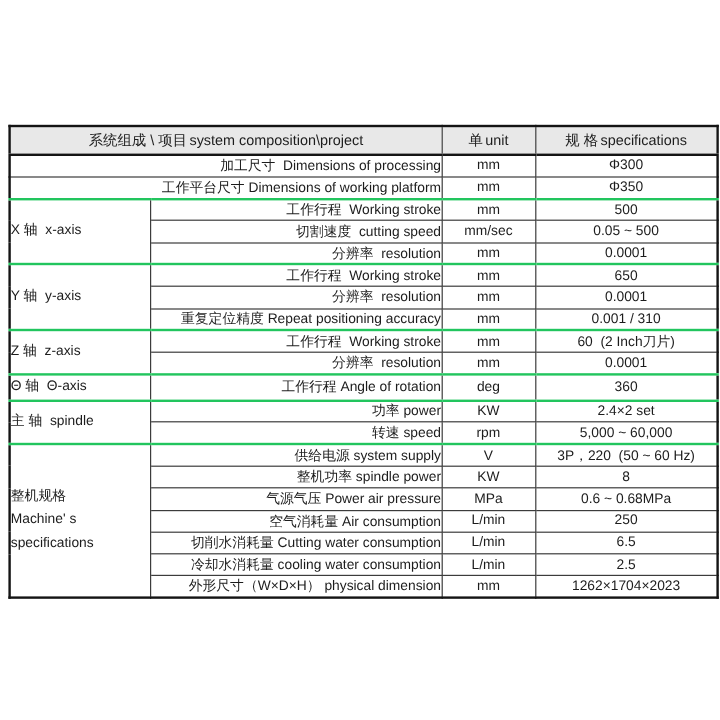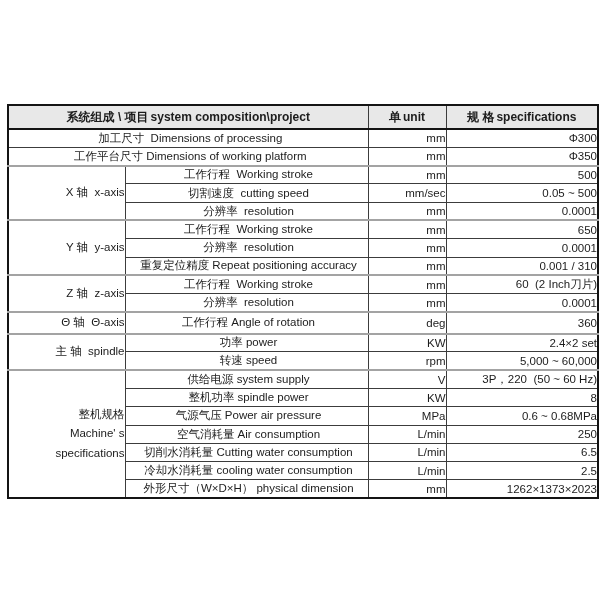--- a/index.html
+++ b/index.html
@@ -27,43 +27,43 @@
   thead th {
     background:#e8e8e8;
     border-bottom:2px solid #141414;
     font-size:12px;
     font-weight:normal;
     height:22px;
     text-align:center;
     vertical-align:middle;
   }
   tr.data { height:18.3px; }
-  tr.gs > td { border-top:2px solid #a3a3a3;margin-left:20px; }
+  tr.gs > td { border-top:2px solid #22c55e;margin-left:20px; }
   td.item {
-    text-align:center;
+    text-align:right;
     padding-left:4px;
     font-size:11.5px;
     white-space:pre;
     vertical-align:middle;
   }
   td.unit, td.spec {
-    text-align:right;
+    text-align:center;
     font-size:11.5px;
     white-space:pre;
     vertical-align:middle;
   }
   td.group {
-    text-align:right;
+    text-align:left;
     font-size:11.5px;
     white-space:pre;
     line-height:1.7;
     vertical-align:middle;
   }
-  .zh { font-weight:bold; }
-  .en { font-weight:bold; margin-left:2px; }
+  .zh { font-weight:normal; }
+  .en { font-weight:normal; margin-left:2px; }
 </style>
 </head>
 <body>
 
 <div class="spec-table-wrap">
   <table>
     <colgroup>
       <col style="width:117px">
       <col style="width:243px">
       <col style="width:78px">
@@ -188,17 +188,17 @@
         <td class="spec">6.5</td>
       </tr>
       <tr class="data">
         <td class="item">冷却水消耗量 cooling water consumption</td>
         <td class="unit">L/min</td>
         <td class="spec">2.5</td>
       </tr>
       <tr class="data">
         <td class="item">外形尺寸（W×D×H） physical dimension</td>
         <td class="unit">mm</td>
-        <td class="spec">1262×1373×2023</td>
+        <td class="spec">1262×1704×2023</td>
       </tr>
     </tbody>
   </table>
 </div>
 
 </body></html>

